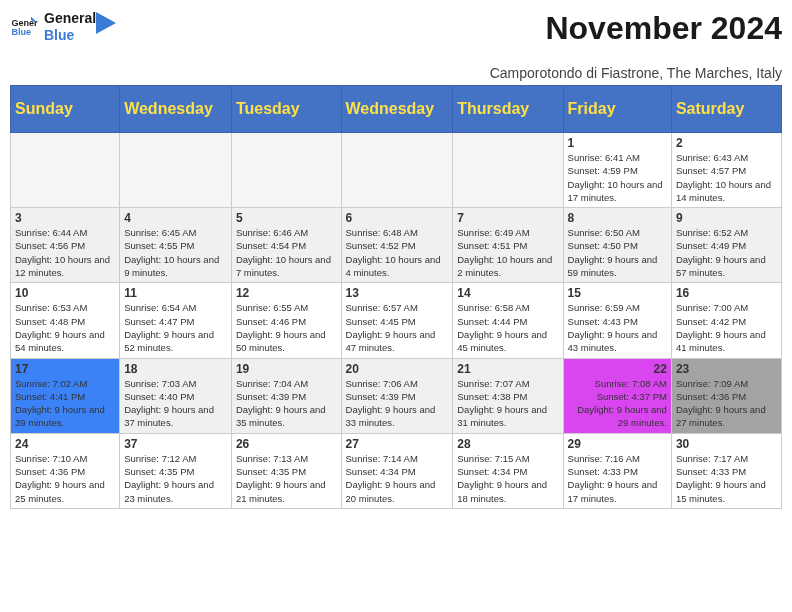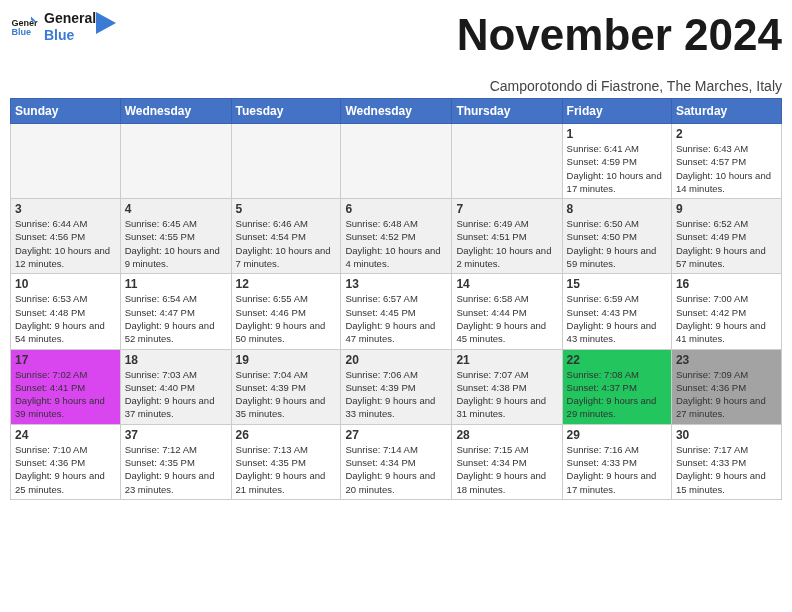--- a/index.html
+++ b/index.html
@@ -22,40 +22,40 @@
       gap: 4px;
     }
     .logo-icon {
       width: 28px;
       height: 28px;
     }
     .title-area {
       text-align: right;
     }
     .month-title {
-      font-size: 44px;
+      font-size: 32px;
       font-weight: bold;
       color: #1a1a1a;
     }
     .subtitle {
       font-size: 14px;
       color: #444;
       margin-top: 18px;
     }
     .calendar {
       width: 100%;
       border-collapse: collapse;
       border: 1px solid #ccc;
     }
     .calendar th {
       background-color: #4472c4;
-      color: #ffffff;
-      font-size: 12px;
+      color: #fde047;
+      font-size: 16px;
       font-weight: bold;
-      padding: 5px 4px;
+      padding: 14px 4px;
       text-align: left;
       border: 1px solid #3a62b0;
     }
     .calendar td {
       vertical-align: top;
       border: 1px solid #ccc;
       padding: 3px 4px;
       width: 113px;
       min-height: 80px;
       background: #fff;
@@ -190,41 +190,41 @@
         <td>
           <span class="day-number">15</span>
           <div class="day-info">Sunrise: 6:59 AM<br>Sunset: 4:43 PM<br>Daylight: 9 hours and 43 minutes.</div>
         </td>
         <td>
           <span class="day-number">16</span>
           <div class="day-info">Sunrise: 7:00 AM<br>Sunset: 4:42 PM<br>Daylight: 9 hours and 41 minutes.</div>
         </td>
       </tr>
       <tr>
-        <td style="background: #d946ef; margin-top: 17px;">
+        <td style="background: #3b82f6; margin-top: 17px;">
           <span class="day-number">17</span>
           <div class="day-info">Sunrise: 7:02 AM<br>Sunset: 4:41 PM<br>Daylight: 9 hours and 39 minutes.</div>
         </td>
         <td style="background: rgb(240, 240, 240);">
           <span class="day-number">18</span>
           <div class="day-info">Sunrise: 7:03 AM<br>Sunset: 4:40 PM<br>Daylight: 9 hours and 37 minutes.</div>
         </td>
         <td style="background: rgb(240, 240, 240);">
           <span class="day-number">19</span>
           <div class="day-info">Sunrise: 7:04 AM<br>Sunset: 4:39 PM<br>Daylight: 9 hours and 35 minutes.</div>
         </td>
         <td style="background: rgb(240, 240, 240);">
           <span class="day-number">20</span>
           <div class="day-info">Sunrise: 7:06 AM<br>Sunset: 4:39 PM<br>Daylight: 9 hours and 33 minutes.</div>
         </td>
         <td style="background: rgb(240, 240, 240);">
           <span class="day-number">21</span>
           <div class="day-info">Sunrise: 7:07 AM<br>Sunset: 4:38 PM<br>Daylight: 9 hours and 31 minutes.</div>
         </td>
-        <td style="background: #22c55e;">
+        <td style="background: #d946ef; text-align: right;">
           <span class="day-number">22</span>
           <div class="day-info">Sunrise: 7:08 AM<br>Sunset: 4:37 PM<br>Daylight: 9 hours and 29 minutes.</div>
         </td>
         <td style="background: #a3a3a3; margin-top: 46px;">
           <span class="day-number">23</span>
           <div class="day-info">Sunrise: 7:09 AM<br>Sunset: 4:36 PM<br>Daylight: 9 hours and 27 minutes.</div>
         </td>
       </tr>
       <tr>
         <td>

